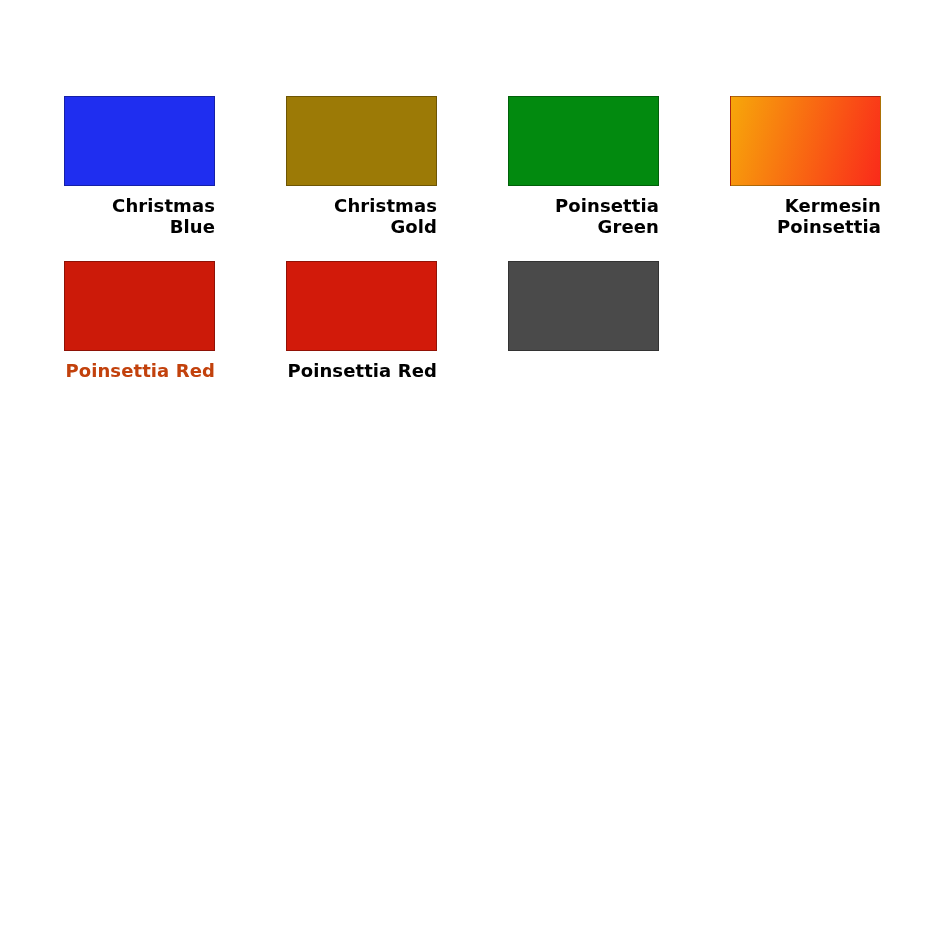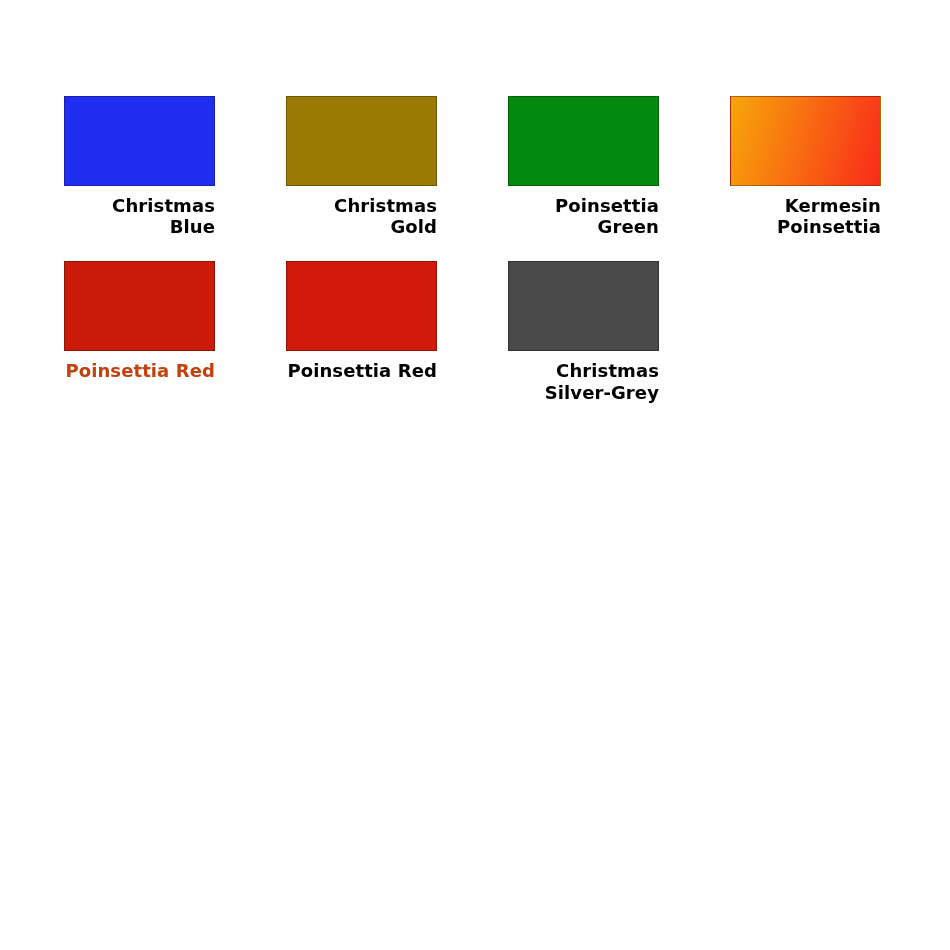--- a/index.html
+++ b/index.html
@@ -103,20 +103,18 @@
       <div class="swatch-label" style="color: #c2410c;">Poinsettia Red</div>
     </div>
 
     <div class="swatch-cell">
       <div class="swatch-chip" style="background: rgb(210, 26, 10);"></div>
       <div class="swatch-label" style="color: rgb(0, 0, 0);">Poinsettia Red</div>
     </div>
 
     <div class="swatch-cell">
       <div class="swatch-chip" style="background: rgb(74, 74, 74);"></div>
-      <div class="swatch-label" style="color: rgb(0, 0, 0);">Christmas
-Silver-Grey</div>
     </div>
 
     <div class="swatch-cell is-empty"></div>
 
   </div>
 </div>
 
 </body></html>

